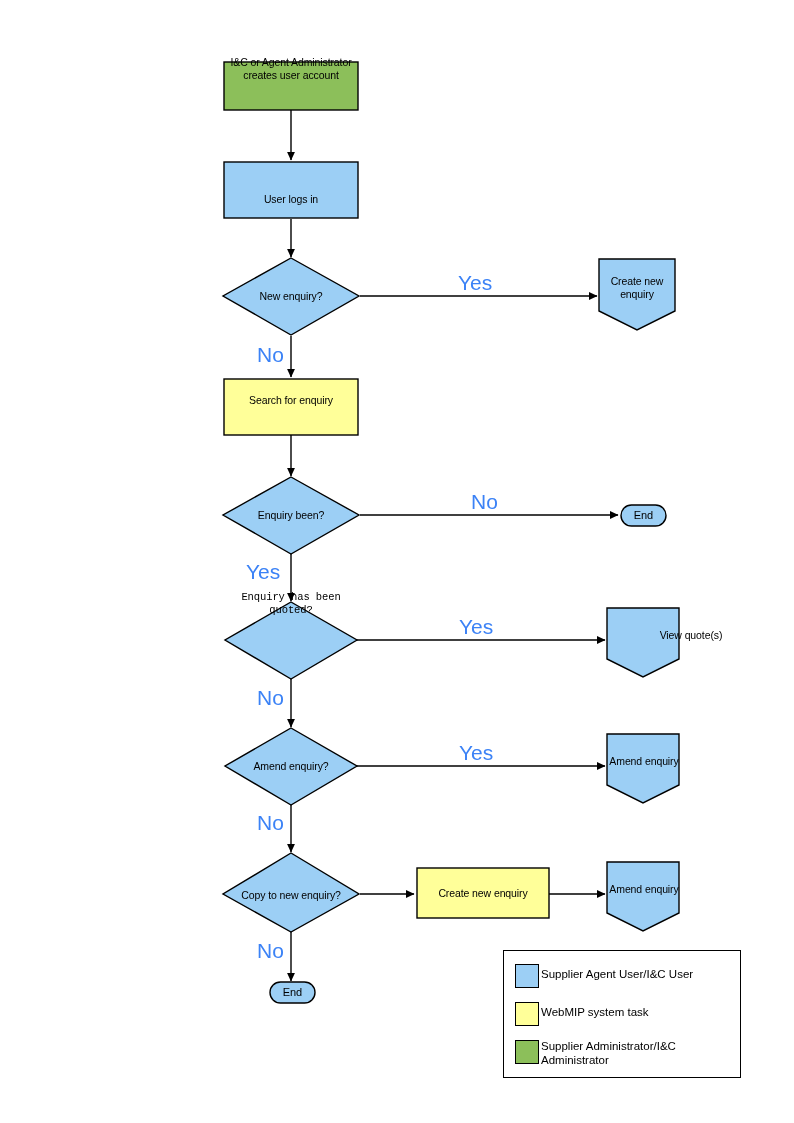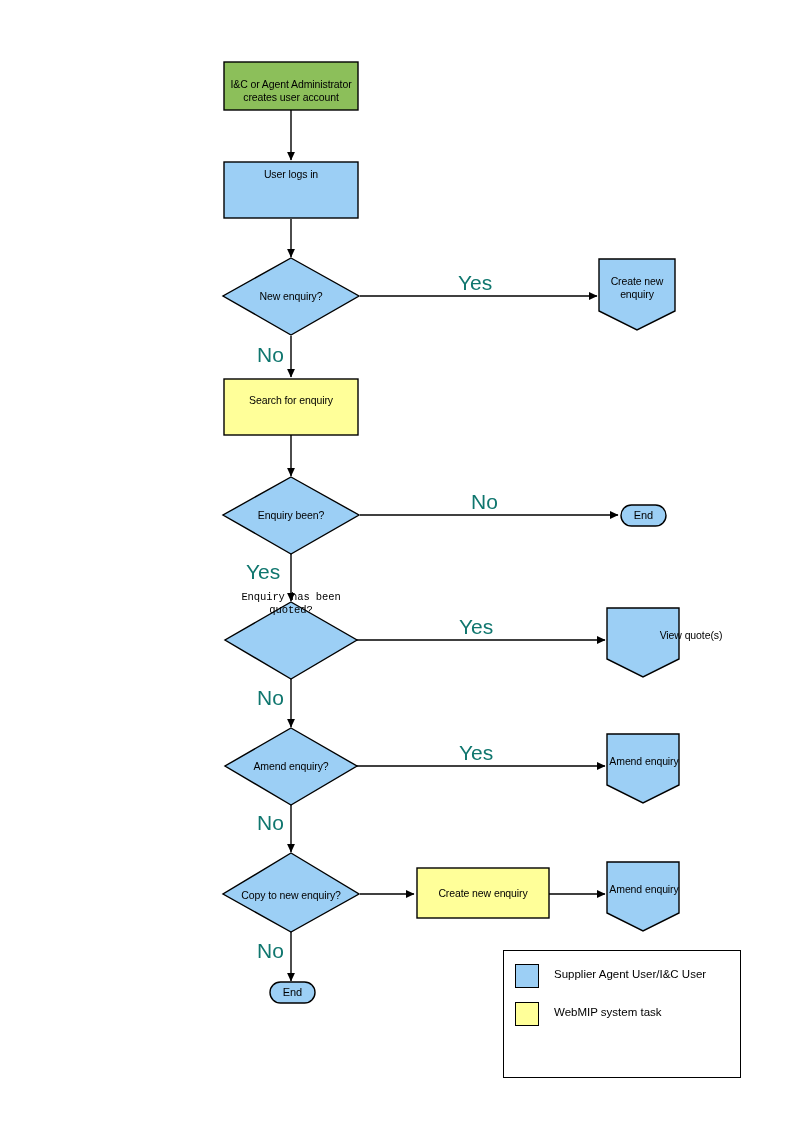--- a/index.html
+++ b/index.html
@@ -29,21 +29,21 @@
     text-align: center;
     font-size: 10.5px;
     color: #000000;
     line-height: 13px;
     pointer-events: none;
     letter-spacing: -0.1px;
   }
   .edge-label {
     position: absolute;
     font-size: 21px;
-    color: #0f766e;
+    color: #3b82f6;
     line-height: 21px;
     white-space: nowrap;
     text-align: right;
   }
   .legend-box {
     position: absolute;
     left: 503px;
     top: 950px;
     width: 238px;
     height: 128px;
@@ -58,21 +58,21 @@
     align-items: flex-start;
   }
   .legend-swatch {
     width: 24px;
     height: 24px;
     border: 1px solid #000000;
     box-sizing: border-box;
     flex: 0 0 auto;
   }
   .legend-text {
-    margin-left: 15px;
+    margin-left: 2px;
     font-size: 11.5px;
     line-height: 13.5px;
     color: #000000;
     padding-top: 4px;
     max-width: 190px;
   }
   .legend-text.two-line {
     padding-top: 0px;
   }
 </style>
@@ -141,23 +141,23 @@
 
   <polygon points="291,853 359,894 291,932 223,894" fill="#9CCFF5" stroke="#000000" stroke-width="1.4"></polygon>
 
   <rect x="417" y="868" width="132" height="50" fill="#FFFF99" stroke="#000000" stroke-width="1.4"></rect>
 
   <polygon points="607,862 679,862 679,913 643,931 607,913" fill="#9CCFF5" stroke="#000000" stroke-width="1.4"></polygon>
 
   <rect x="270" y="982" width="45" height="21" rx="10.5" ry="10.5" fill="#9CCFF5" stroke="#000000" stroke-width="1.4"></rect>
 </svg>
 
-<div class="node-label" style="left:224px; top:67px; width:134px; height:48px;">I&amp;C or Agent Administrator creates user account</div>
-
-<div class="node-label" style="left:224px; top:146px; width:134px; height:56px;">User logs in</div>
+<div class="node-label" style="left:224px; top:45px; width:134px; height:48px;">I&amp;C or Agent Administrator creates user account</div>
+
+<div class="node-label" style="left:224px; top:171px; width:134px; height:56px;">User logs in</div>
 
 <div class="node-label" style="left:223px; top:278px; width:136px; height:36px;">New enquiry?</div>
 
 <div class="node-label" style="left:599px; top:268px; width:76px; height:40px;">Create new enquiry</div>
 
 <div class="node-label" style="left:224px; top:379px; width:134px; height:43px;text-align:right;">Search for enquiry</div>
 
 <div class="node-label" style="left:223px; top:496px; width:136px; height:38px;">Enquiry been?</div>
 
 <div class="node-label" style="left:621px; top:505px; width:45px; height:21px; font-size:11px;">End</div>
@@ -198,13 +198,17 @@
 
 <div class="legend-box">
   <div class="legend-row" style="top:13px;">
     <div class="legend-swatch" style="background:#9CCFF5;"></div>
     <div class="legend-text">Supplier Agent User/I&amp;C User</div>
   </div>
   <div class="legend-row" style="top:51px;">
     <div class="legend-swatch" style="background:#FFFF99;"></div>
     <div class="legend-text">WebMIP system task</div>
   </div>
+  <div class="legend-row" style="top:89px;">
+    <div class="legend-swatch" style="background:#8CBF5A;"></div>
+    <div class="legend-text two-line">Supplier Administrator/I&amp;C Administrator</div>
+  </div>
 </div>
 
 </body></html>

